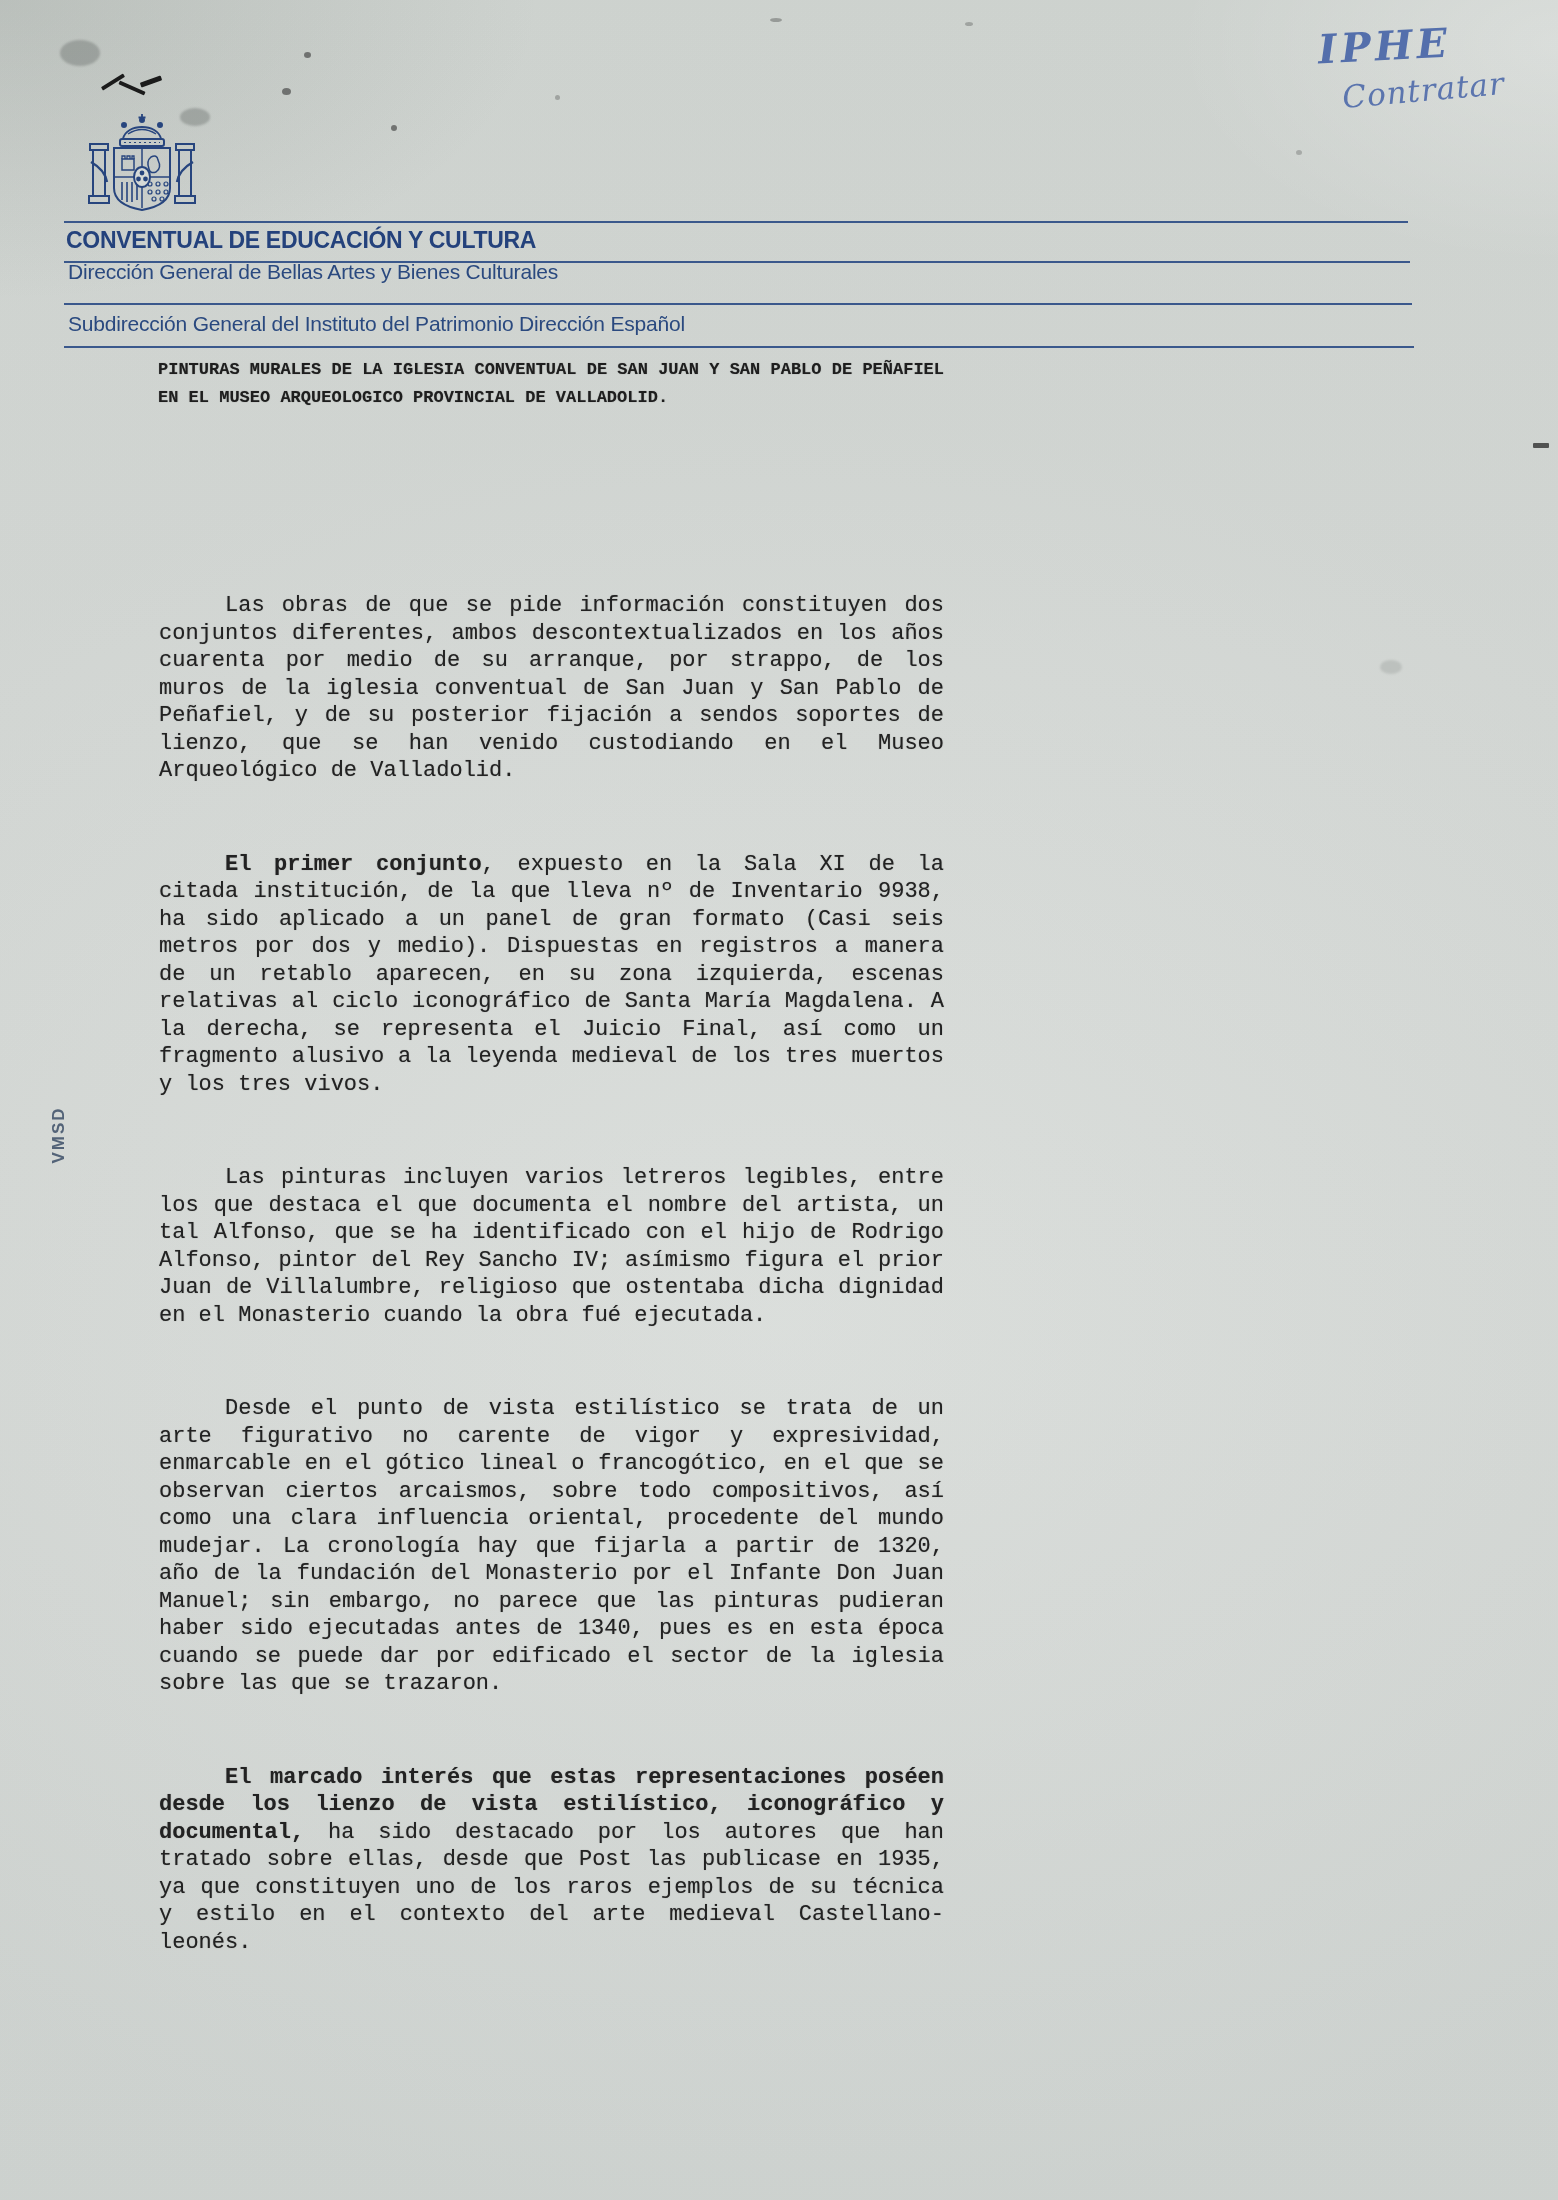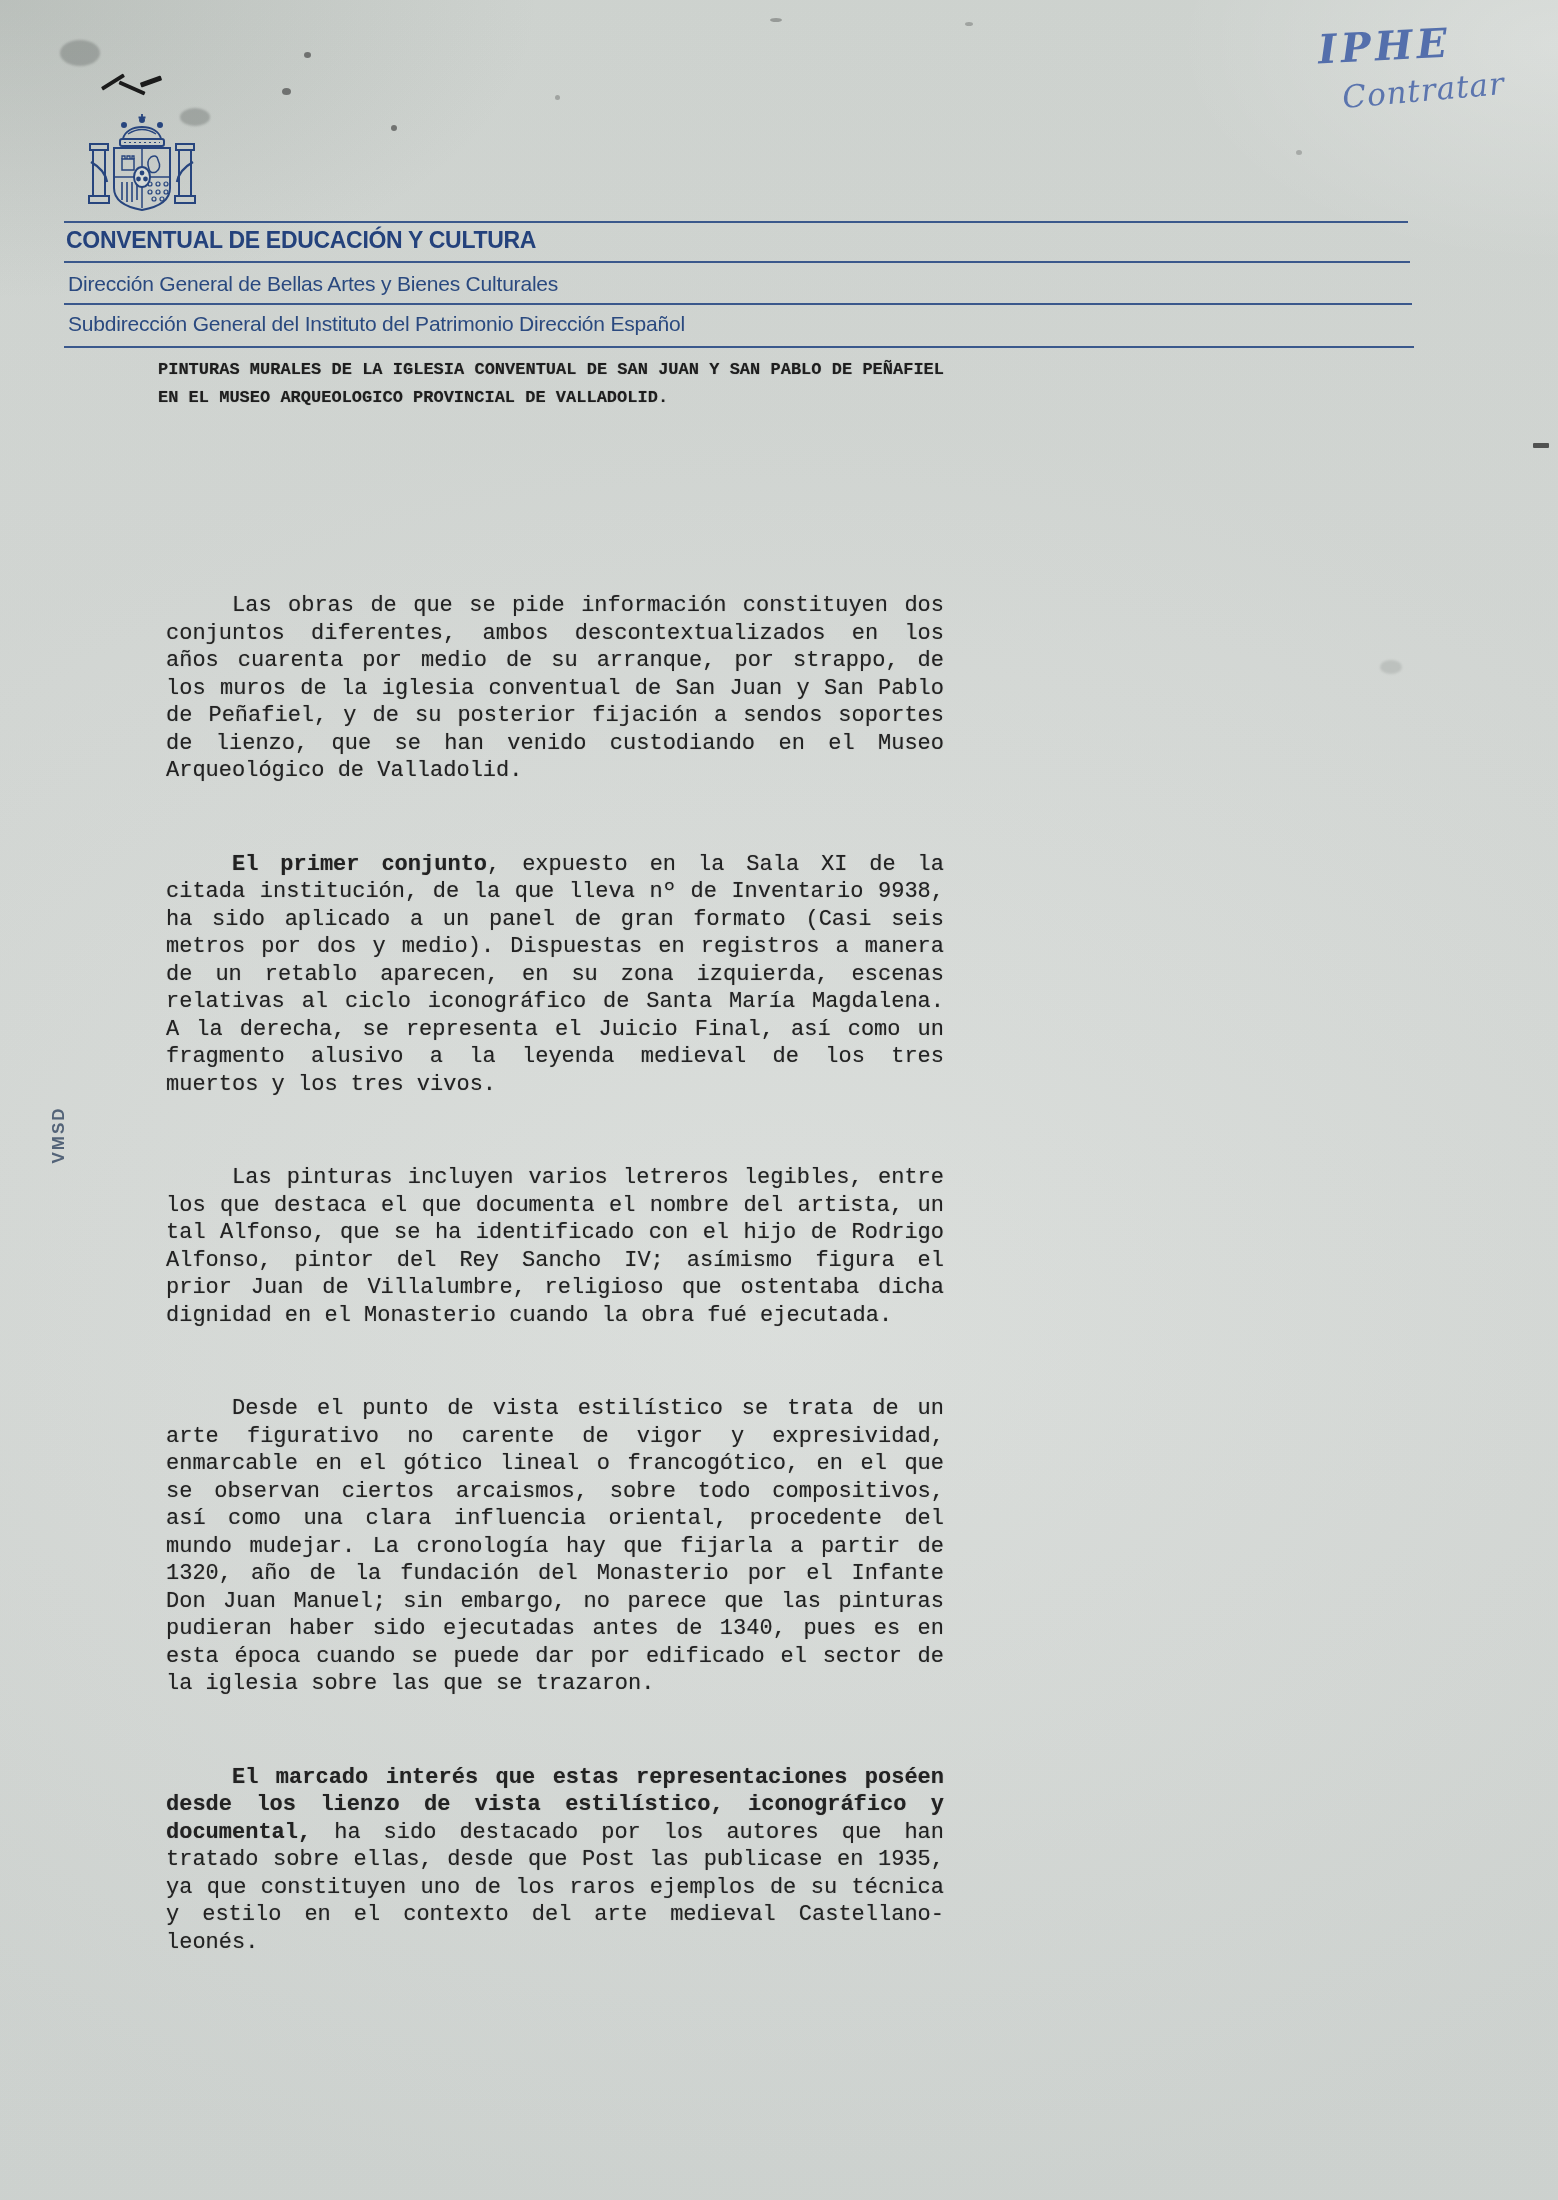--- a/index.html
+++ b/index.html
@@ -39,21 +39,21 @@
     font-family:"Liberation Mono","DejaVu Sans Mono",monospace;
     font-size:17px;line-height:27.5px;font-weight:bold;color:#1e1e1e;
     text-align:justify;text-shadow:0 0 1px rgba(25,25,25,0.45);
   }
   .doc-body{
     position:absolute;left:158px;top:592px;width:786px;
     font-family:"Liberation Mono","DejaVu Sans Mono",monospace;
     font-size:22px;line-height:27.5px;color:#222;
     text-align:justify;
   }
-  .doc-body p{margin:0 0 66px 8px;text-indent:66px;text-shadow:0 0 1px rgba(30,30,30,0.40);}
+  .doc-body p{margin:0 0 66px 1px;text-indent:66px;text-shadow:0 0 1px rgba(30,30,30,0.40);}
   .doc-body .b{font-weight:bold;}
   
   .mark{position:absolute;background:#1b1b1b;border-radius:1px;}
   .speck{position:absolute;border-radius:50%;background:rgba(40,40,40,0.55);}
   .smudge{position:absolute;border-radius:50%;background:rgba(90,95,92,0.35);filter:blur(1px);}
   .emblem{position:absolute;left:86px;top:110px;}
 </style>
 </head>
 <body>
 
@@ -107,21 +107,21 @@
       <circle cx="59.5" cy="69" r="1.4" fill="#27457e"></circle>
     </g>
   </svg>
 
   <div class="rule" style="left:64px;top:221px;width:1344px;"></div>
   <div class="rule" style="left:64px;top:261px;width:1346px;"></div>
   <div class="rule" style="left:64px;top:303px;width:1348px;"></div>
   <div class="rule" style="left:64px;top:346px;width:1350px;"></div>
 
   <div class="ministry">CONVENTUAL DE EDUCACIÓN Y CULTURA</div>
-  <div class="dept" style="top:272px;">Dirección General de Bellas Artes y Bienes Culturales</div>
+  <div class="dept" style="top:260px;">Dirección General de Bellas Artes y Bienes Culturales</div>
   <div class="dept" style="top:312px;">Subdirección General del Instituto del Patrimonio Dirección Español</div>
 
   <div class="handwriting hw1">IPHE</div>
   <div class="handwriting hw2">Contratar</div>
 
   <div class="vmsd">VMSD</div>
 
   <div class="doc-title">PINTURAS MURALES DE LA IGLESIA CONVENTUAL DE SAN JUAN Y SAN PABLO DE PEÑAFIEL EN EL MUSEO ARQUEOLOGICO PROVINCIAL DE VALLADOLID.</div>
 
   <div class="doc-body">

